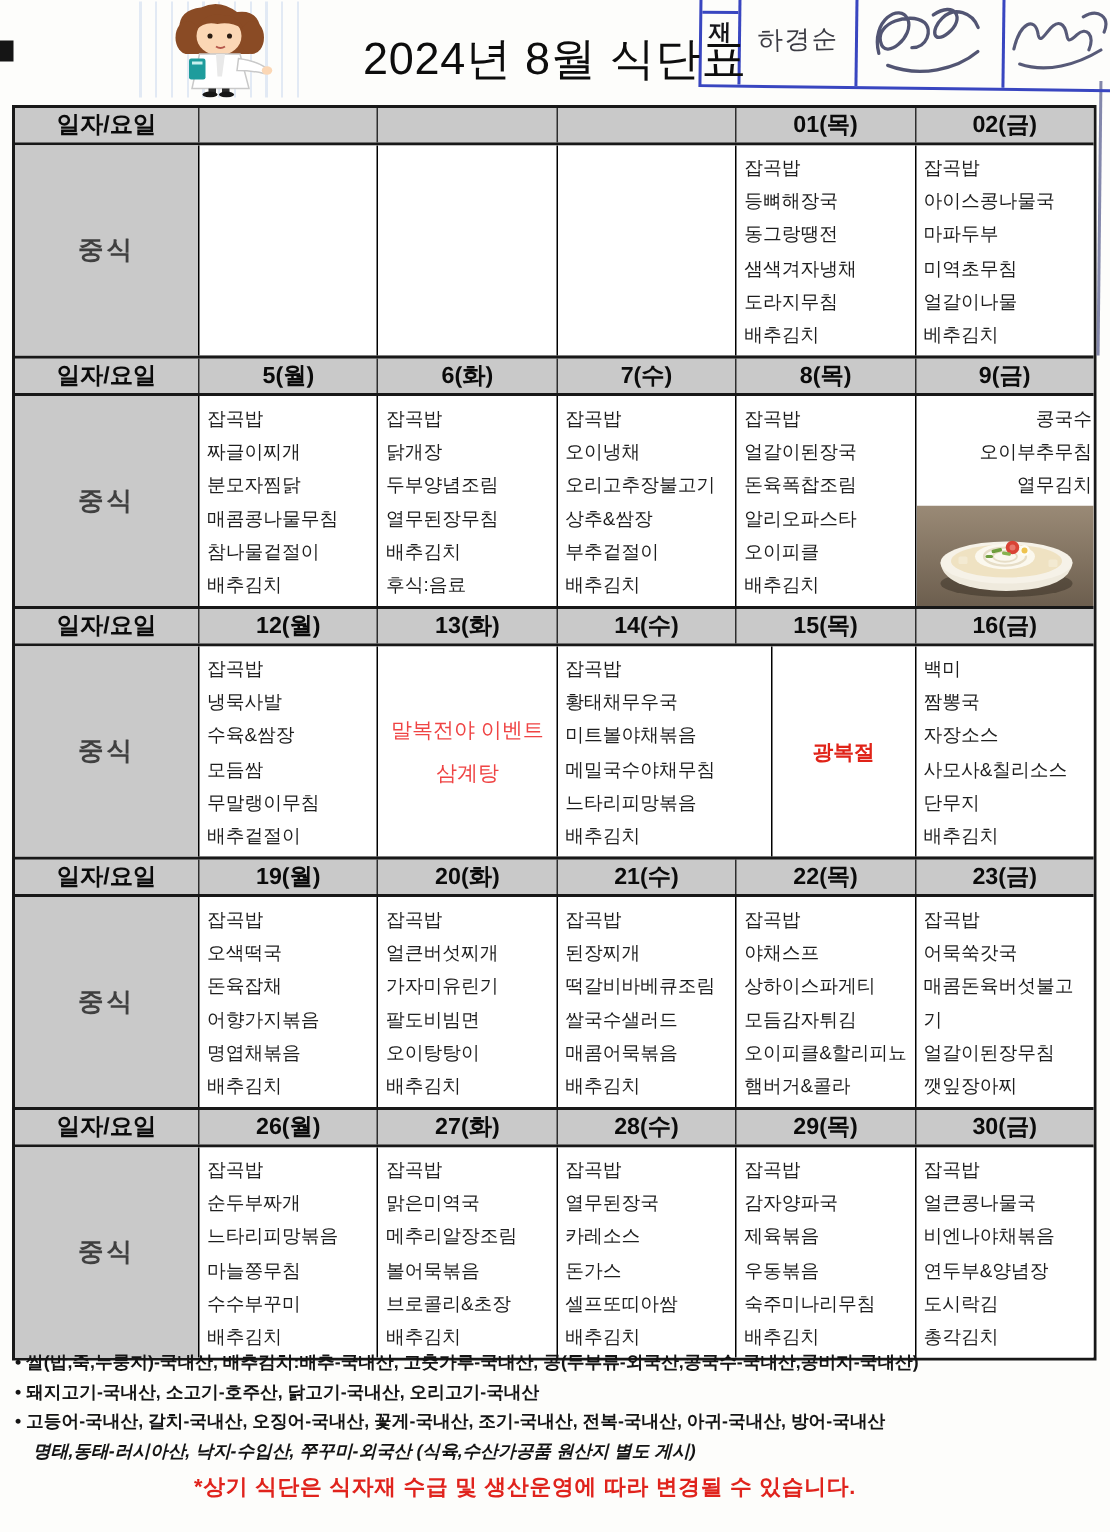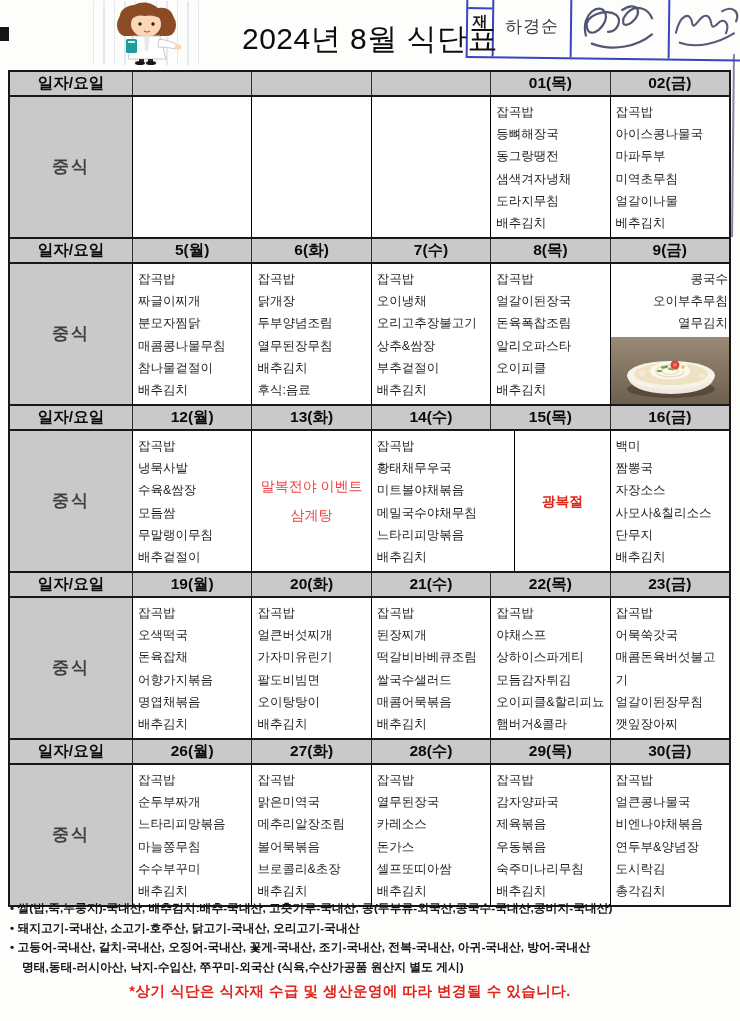--- a/index.html
+++ b/index.html
@@ -54,21 +54,21 @@
     font-size:17px;font-weight:600;letter-spacing:2px;color:#404040;padding:0;}
   .special{display:flex;flex-direction:column;align-items:center;justify-content:center;
     padding:0;line-height:29px;font-size:14px;color:#ef4444;}
   .special.red{color:#e02318;font-weight:bold;font-size:13.8px;margin-left:24px;}
   .has-photo{padding-bottom:18px;text-align:right;}
   .cell-photo{display:block;margin:2px 0 0 -5px;}
   
   .origin-notes{position:absolute;left:10px;top:899px;width:726px;
     font-size:11.8px;font-weight:bold;color:#141414;line-height:19.5px;z-index:2;}
   .origin-notes .note{white-space:nowrap;}
-  .origin-notes .indent{padding-left:12px;}
+  .origin-notes .indent{padding-left:12px;font-style:italic;}
   .change-notice{position:absolute;left:0;right:40px;top:982px;text-align:center;
     font-size:14.5px;font-weight:bold;color:#e0231c;letter-spacing:.5px;z-index:2;}
 </style>
 </head>
 <body>
 
 <div class="edge-mark"></div>
 <div class="pen-stroke"></div>
 
 <div class="mascot-wrap">

